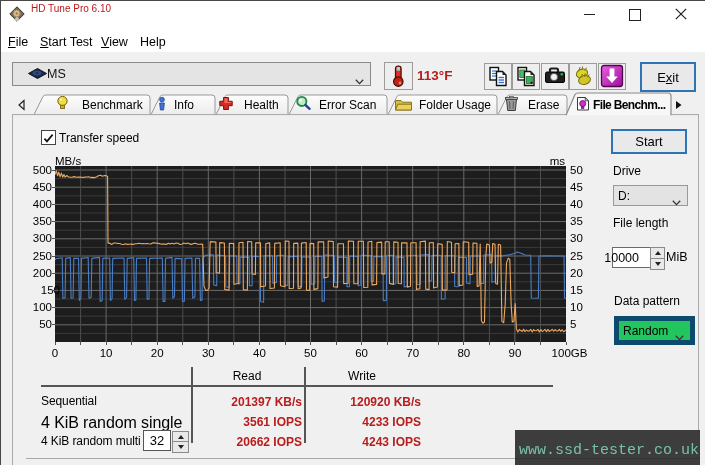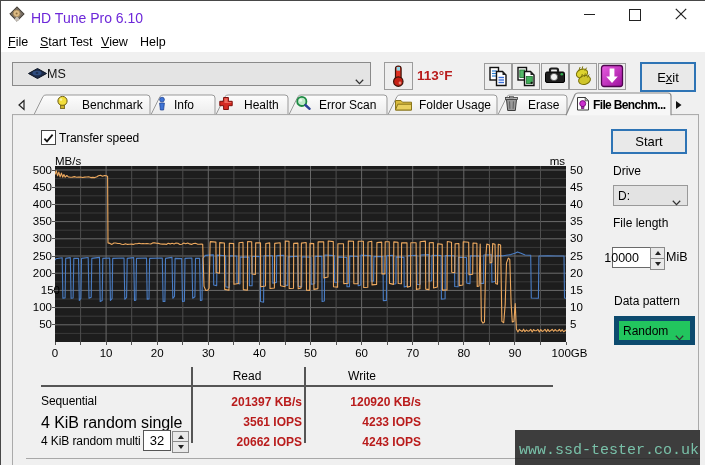--- a/index.html
+++ b/index.html
@@ -16,21 +16,21 @@
 <div class="abs" style="left:0;top:0;width:705px;height:465px;border:1px solid #484848;border-bottom:none;pointer-events:none;z-index:99"></div>
 
 <div class="abs" style="left:0;top:0;width:705px;height:29px;background:#ffffff"></div>
 <svg class="abs" style="left:9px;top:6px" width="16" height="16" viewBox="0 0 16 16">
     <polygon points="8,0.8 15.2,8 8,15.2 0.8,8" fill="#6e665c" stroke="#3c362e" stroke-width="1"></polygon>
     <polygon points="8,3.2 12.8,8 8,12.8 3.2,8" fill="#8a8178"></polygon>
     <circle cx="7.6" cy="7.4" r="3.4" fill="#dcba84" stroke="#9a7c4e" stroke-width="0.7"></circle>
     <circle cx="7.6" cy="7.4" r="1" fill="#8a6c3c"></circle>
     <polygon points="8,10.5 11,13.5 8,15.2 5,13.5" fill="#c8c2ba"></polygon>
   </svg>
-<div class="abs" style="left:31px;top:10px;font-size:14px;color:#6d28d9">HD Tune Pro 6.10</div>
+<div class="abs" style="left:31px;top:3px;font-size:10px;color:#b91c1c">HD Tune Pro 6.10</div>
 <div class="abs" style="left:584px;top:14px;width:11px;height:1.2px;background:#222"></div>
 <div class="abs" style="left:629px;top:9px;width:10px;height:10px;border:1.2px solid #222"></div>
 <svg class="abs" style="left:675px;top:8px" width="12" height="12" viewBox="0 0 12 12">
     <line x1="0.8" y1="0.8" x2="11.2" y2="11.2" stroke="#222" stroke-width="1.2"></line>
     <line x1="11.2" y1="0.8" x2="0.8" y2="11.2" stroke="#222" stroke-width="1.2"></line>
   </svg>
 
 <div class="abs" style="left:0;top:29px;width:705px;height:23px;background:#ffffff"></div>
 <div class="abs" style="left:8px;top:34.5px;font-size:12.5px"><u style="text-decoration-thickness:1px">F</u>ile</div>
 <div class="abs" style="left:40px;top:34.5px;font-size:12.5px"><u>S</u>tart Test</div>

